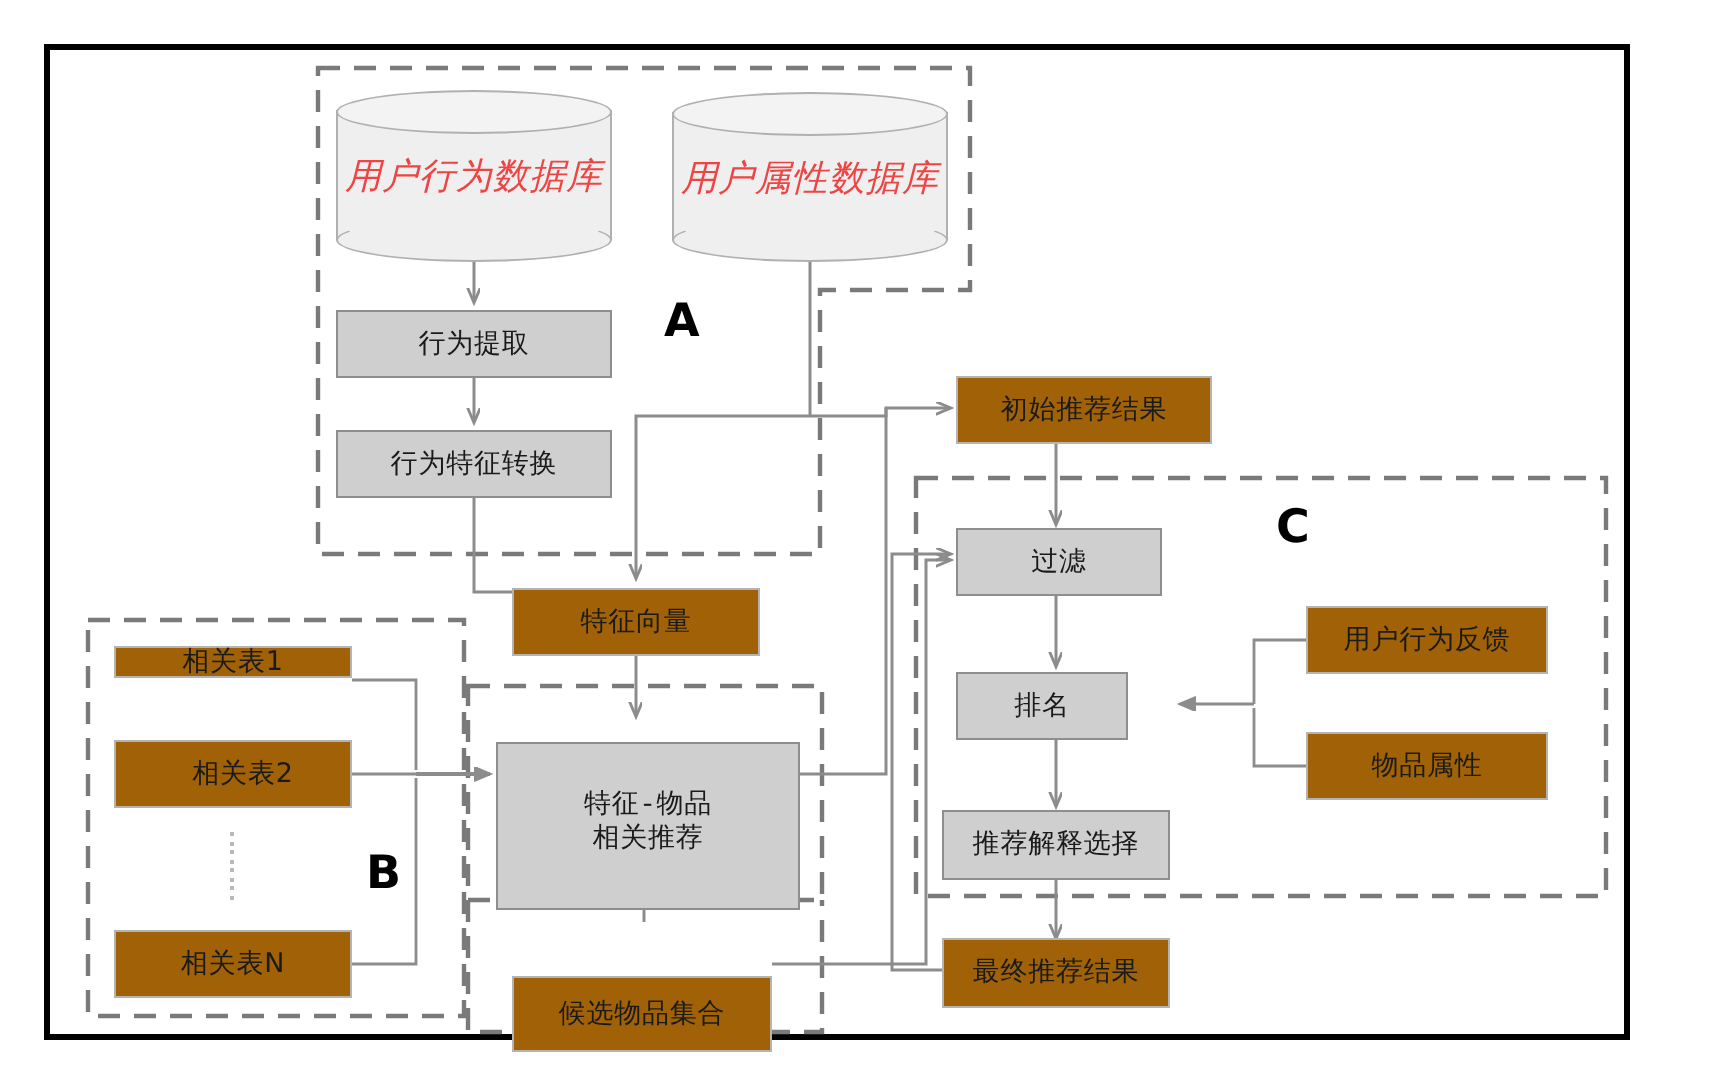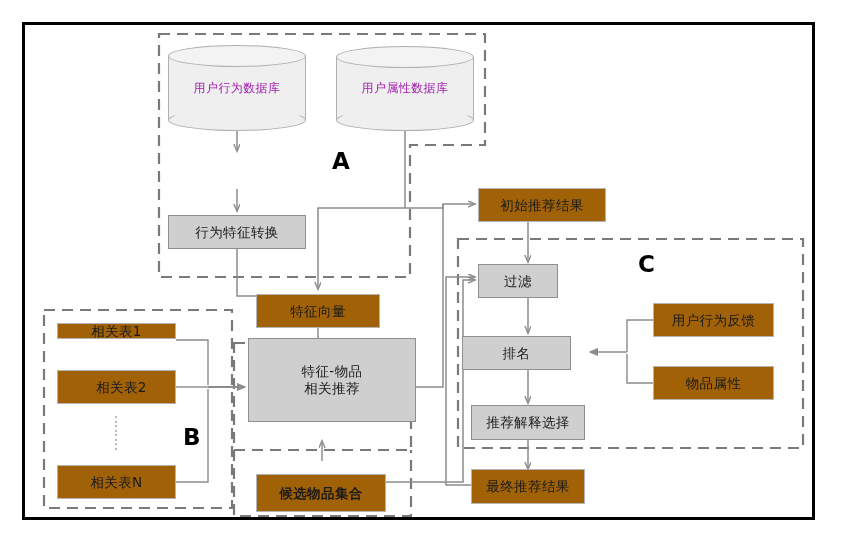--- a/index.html
+++ b/index.html
@@ -103,24 +103,25 @@
   }
   .cyl .cyl-label {
     position: absolute;
     left: 0;
     right: 0;
     top: 0;
     bottom: 0;
     display: flex;
     align-items: center;
     justify-content: center;
-    font-size: 12px;
-    color: #a21caf;
+    font-size: 18px;
+    color: #ef4444;
     letter-spacing: 0.4px;
     z-index: 3;
+    font-style: italic;
   }
   
   .group-letter {
     position: absolute;
     font-family: "DejaVu Sans", "Liberation Sans", sans-serif;
     font-weight: bold;
     font-size: 23px;
     color: #000000;
   }
   .vdots {
@@ -210,20 +211,21 @@
     <div class="cyl-label">用户行为数据库</div>
   </div>
 
   <div class="cyl" style="left:336px; top:46px; width:138px; height:85px;padding-left:20px;">
     <div class="body"></div>
     <div class="bot-ell"></div>
     <div class="top-ell"></div>
     <div class="cyl-label">用户属性数据库</div>
   </div>
 
+  <div class="node dark" style="left:168px; top:155px; width:138px; height:34px;">行为提取</div>
 
   <div class="node dark" style="left:168px; top:215px; width:138px; height:34px;">行为特征转换</div>
 
   <div class="node light" style="left:256px; top:294px; width:124px; height:34px;">特征向量</div>
 
   <div class="node light" style="left:57px; top:323px; width:119px; height:16px;">相关表1</div>
 
   <div class="node light" style="left:57px; top:370px; width:119px; height:34px;padding-left:10px;">相关表2</div>
 
   <div class="node light" style="left:57px; top:465px; width:119px; height:34px;">相关表N</div>
@@ -232,30 +234,30 @@
     <i></i>
       <i></i>
       <i></i>
       <i></i>
       <i></i>
       <i></i>
       <i></i>
       <i></i>
   </div>
 
-  <div class="node dark" style="left:248px; top:338px; width:168px; height:84px; padding:0 6px;">特征-物品
+  <div class="node dark" style="left:248px; top:371px; width:152px; height:84px; padding:0 6px;font-family:Liberation Mono, monospace;">特征-物品
 相关推荐</div>
 
-  <div class="node light" style="left:256px; top:474px; width:130px; height:38px;font-weight:bold;">候选物品集合</div>
+  <div class="node light" style="left:256px; top:488px; width:130px; height:38px;">候选物品集合</div>
 
   <div class="node light" style="left:478px; top:188px; width:128px; height:34px;">初始推荐结果</div>
 
-  <div class="node dark" style="left:478px; top:264px; width:80px; height:34px;">过滤</div>
-
-  <div class="node dark" style="left:462px; top:336px; width:109px; height:34px;">排名</div>
+  <div class="node dark" style="left:478px; top:264px; width:103px; height:34px;">过滤</div>
+
+  <div class="node dark" style="left:478px; top:336px; width:86px; height:34px;">排名</div>
 
   <div class="node dark" style="left:471px; top:405px; width:114px; height:35px;">推荐解释选择</div>
 
   <div class="node light" style="left:471px; top:469px; width:114px; height:35px;">最终推荐结果</div>
 
   <div class="node light" style="left:653px; top:303px; width:121px; height:34px;">用户行为反馈</div>
 
   <div class="node light" style="left:653px; top:366px; width:121px; height:34px;">物品属性</div>
 
   <div class="group-letter" style="left:332px; top:148px;">A</div>

